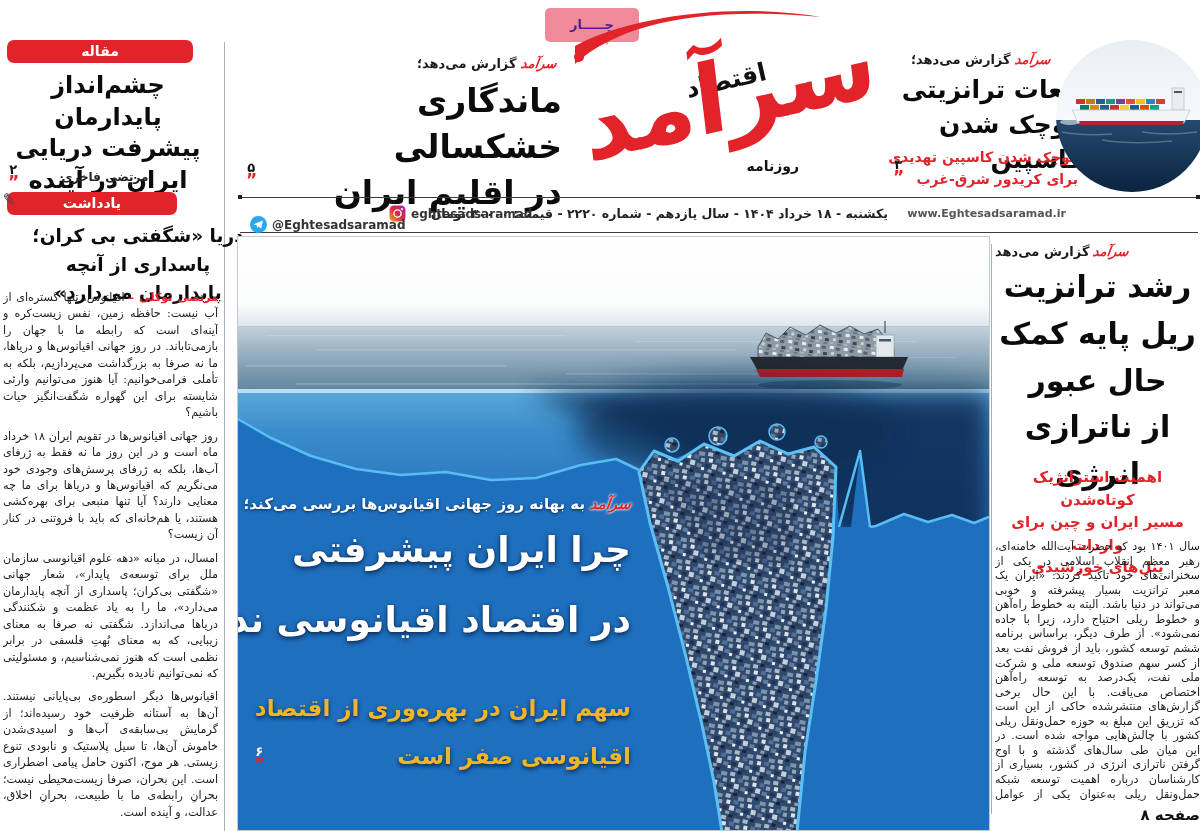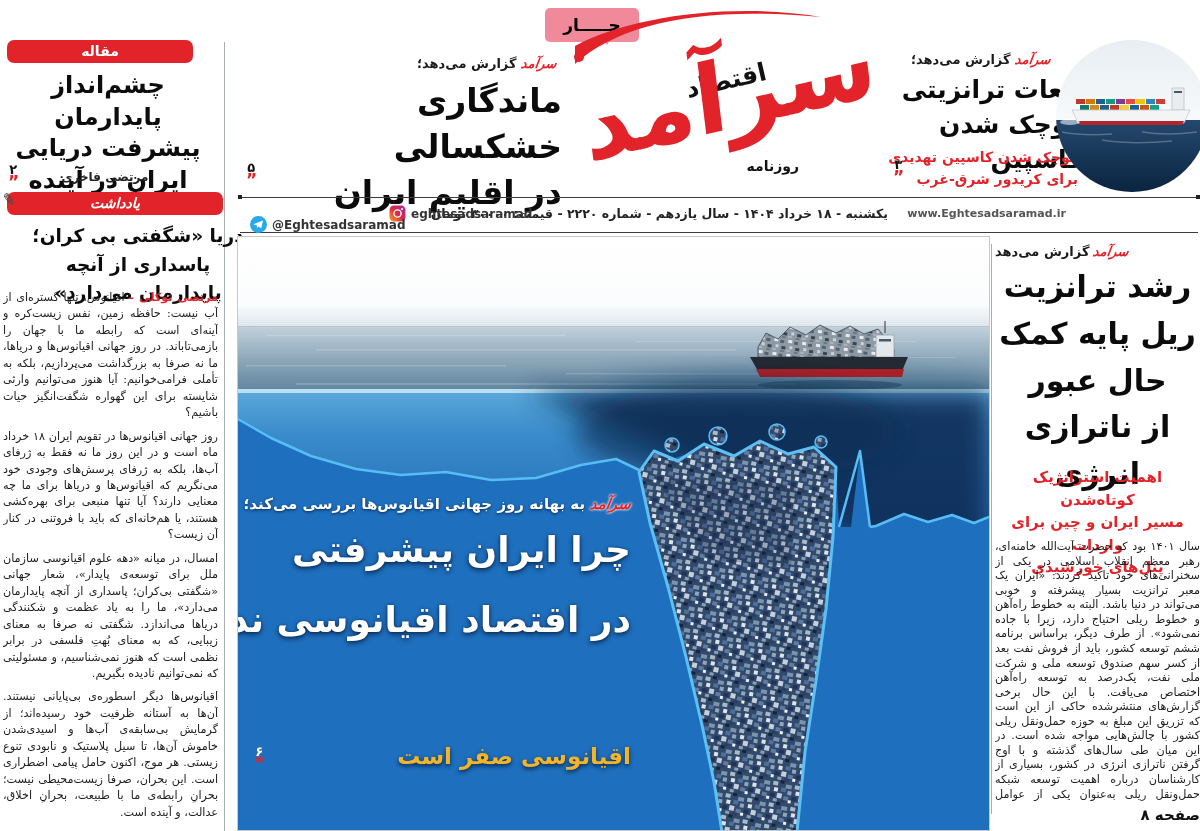--- a/index.html
+++ b/index.html
@@ -19,22 +19,22 @@
   
   .lc-headline{width:212px;text-align:center;font-weight:800;font-size:24px;line-height:1.32;color:#0c0c0c;}
   .lc-byline{font-size:12px;font-weight:700;color:#222;}
   .note-headline{width:218px;text-align:center;font-weight:800;font-size:18.5px;line-height:1.55;color:#0c0c0c;margin-left:29px;}
   .note-body{width:215px;height:536px;overflow:hidden;font-size:11.2px;line-height:1.47;
              text-align:justify;color:#1c1c1c;}
   .note-body p{margin:0 0 7px 0;}
   .note-body .lead{color:#e2232a;font-weight:700;}
   .pencil{font-size:16px;color:#4a4a4a;transform:rotate(10deg);display:inline-block;}
   
-  .bubble{width:94px;height:34px;background:#f08a9b;border-radius:5px;color:#000000;
-          font-weight:700;font-size:17px;line-height:34px;text-align:center;}
+  .bubble{width:94px;height:34px;background:#f08a9b;border-radius:5px;color:#4c1d95;
+          font-weight:700;font-size:13px;line-height:34px;text-align:center;}
   .bubble:after{content:"";position:absolute;right:26px;bottom:-9px;border:6px solid transparent;
           border-top:10px solid #f08a9b;}
   .brand-script{font-size:95px;font-weight:800;color:#e2232a;transform:rotate(-13deg) skewX(-6deg);
           letter-spacing:-3px;line-height:1;white-space:nowrap;}
   .brand-top{font-size:25px;font-weight:800;color:#111;transform:rotate(-13deg);white-space:nowrap;}
   .brand-type{font-size:14px;font-weight:700;color:#111;}
   
   .drought-headline{width:320px;text-align:right;font-weight:800;font-size:33px;line-height:1.4;color:#0b0b0b;}
   
   .caspian-headline{width:215px;text-align:right;font-weight:800;font-size:25px;line-height:1.4;color:#0b0b0b;}
@@ -80,21 +80,21 @@
   <div class="abs lc-headline" style="left:2px;top:70px;">چشم‌انداز پایدارمان پیشرفت دریایی ایران در آینده</div>
 
   <div class="abs lc-byline" style="left:40px;top:170px;width:130px;text-align:center;">مرتضی فاخری</div>
 
   <div class="abs pagemark" style="left:8px;top:163px;">
     <span class="num">۲</span>
     <span class="q">”</span>
   </div>
 
   <span class="abs pencil" style="left:2px;top:190px;z-index:3;">✎</span>
-  <div class="abs badge" style="left:7px;top:192px;width:216px;font-style:italic;">
+  <div class="abs badge" style="left:7px;top:192px;width:170px;">
     <span>یادداشت</span>
   </div>
 
   <div class="abs note-headline" style="left:0px;top:222px;">دریا «شگفتی بی کران؛ پاسداری از آنچه پایدارمان می‌دارد»</div>
 
   <div class="abs note-body" style="left:3px;top:290px;">
     <p>
       <span class="lead">مرتضی توکلی -</span>
       <span>اقیانوس، تنها گستره‌ای از آب نیست: حافظه زمین، نفس زیست‌کره و آینه‌ای است که رابطه ما با جهان را بازمی‌تاباند. در روز جهانی اقیانوس‌ها و دریاها، ما نه صرفا به بزرگداشت می‌پردازیم، بلکه به تأملی فرامی‌خوانیم: آیا هنوز می‌توانیم وارثی شایسته برای این گهواره شگفت‌انگیز حیات باشیم؟</span>
     </p>
@@ -331,20 +331,21 @@
                L597,300 L590,372 L580,444 L569,515 L561,595 L486,595 L478,545 L466,488 L450,420 L432,350 L414,286 Z" fill="url(#trashPat)" stroke="#5cc0f5" stroke-width="3" stroke-linejoin="round"></path>
       <path d="M420,240 L560,248 L555,330 L470,322 Z" fill="#1c2d4a" opacity="0.25"></path>
     </svg>
 
     
     <div class="abs feat-kicker">
       <span class="brand">سرآمد</span><span>به بهانه روز جهانی اقیانوس‌ها بررسی می‌کند؛</span>
     </div>
     <div class="abs feat-h" style="top:292px;">چرا ایران پیشرفتی</div>
     <div class="abs feat-h" style="top:362px;">در اقتصاد اقیانوسی ندارد؟</div>
+    <div class="abs feat-s" style="top:458px;">سهم ایران در بهره‌وری از اقتصاد</div>
     <div class="abs feat-s" style="top:506px;">اقیانوسی صفر است</div>
     <div class="abs pagemark feat-page" style="left:16px;top:508px;">
       <span class="num">۶</span>
       <span class="q">”</span>
     </div>
   </div>
 
 </div>
 
 </body></html>

